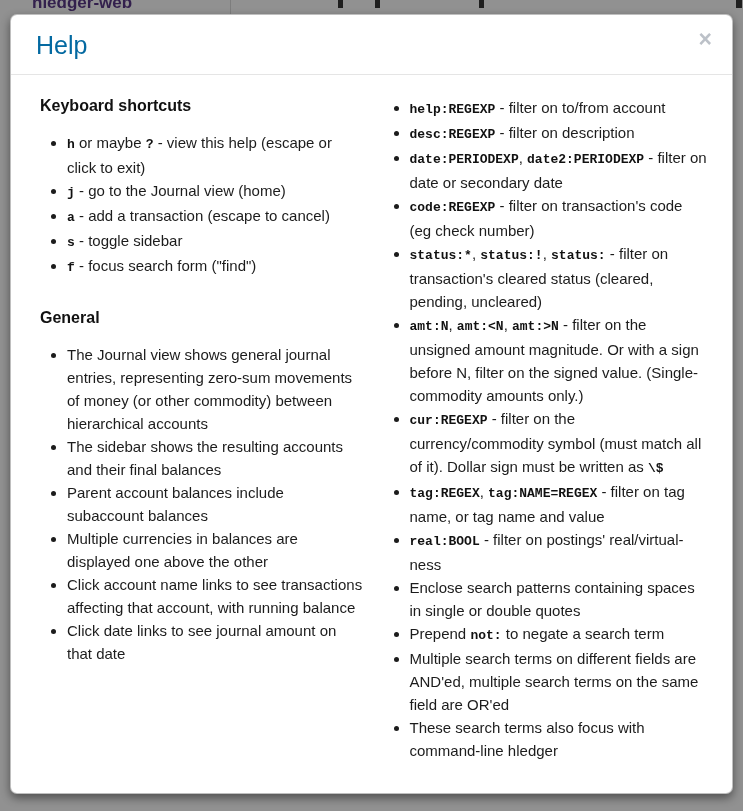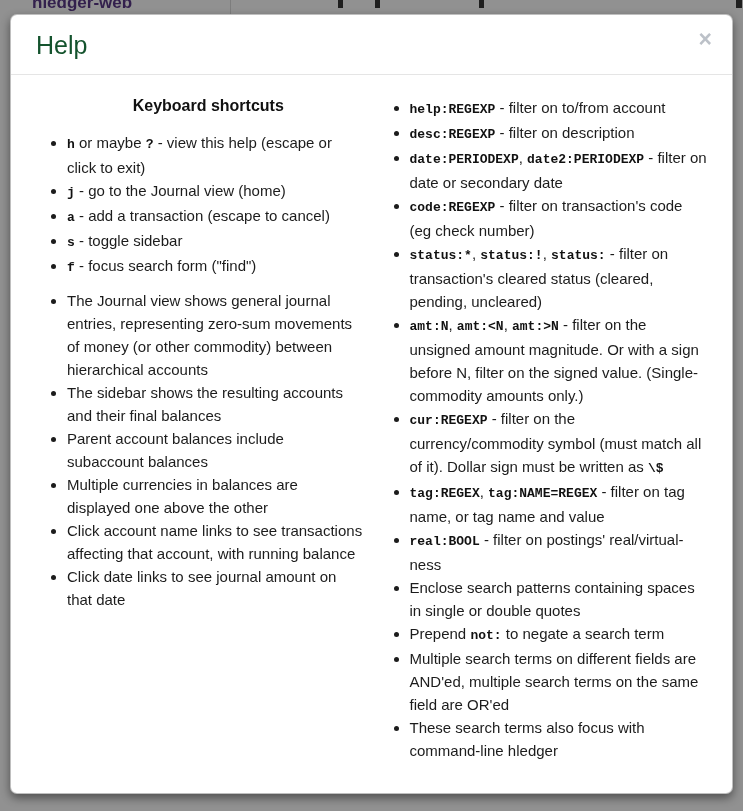--- a/index.html
+++ b/index.html
@@ -54,21 +54,21 @@
     overflow: hidden;
   }
   .modal-header {
     position: relative;
     padding: 16px 25px 15px 25px;
     border-bottom: 1px solid #e5e5e5;
   }
   .modal-title {
     font-size: 25px;
     font-weight: 400;
-    color: #14532d;
+    color: #0369a1;
     line-height: 28px;
   }
   .close-btn {
     position: absolute;
     right: 20px; top: 14px;
     border: none; background: none;
     font-size: 23px; font-weight: 700;
     color: #bcc1c8;
     line-height: 20px;
     cursor: pointer;
@@ -79,23 +79,22 @@
     display: flex;
     padding: 21px 25px;
     gap: 14px;
   }
   .col { flex: 1 1 0; min-width: 0; }
 
   .col h3 {
     font-size: 16px;
     font-weight: 700;
     color: #111111;
-    margin: 0 0 16px 16px;
+    margin: 0 0 16px 4px;
     line-height: 19px;
-    text-align: center;
   }
   .col h3.spaced { margin-top: 29px; }
 
   .col ul {
     margin: 0 0 10px 0;
     padding-left: 31px;
     list-style: disc outside;
   }
   .col ul li {
     font-size: 15px;
@@ -131,20 +130,21 @@
     <div class="col">
       <h3>Keyboard shortcuts</h3>
       <ul>
           <li><code>h</code> or maybe <code>?</code> - view this help (escape or click to exit)</li>
           <li><code>j</code> - go to the Journal view (home)</li>
           <li><code>a</code> - add a transaction (escape to cancel)</li>
           <li><code>s</code> - toggle sidebar</li>
           <li><code>f</code> - focus search form ("find")</li>
         </ul>
 
+      <h3 class="spaced">General</h3>
       <ul>
           <li>The Journal view shows general journal entries, representing zero-sum movements of money (or other commodity) between hierarchical accounts</li>
           <li>The sidebar shows the resulting accounts and their final balances</li>
           <li>Parent account balances include subaccount balances</li>
           <li>Multiple currencies in balances are displayed one above the other</li>
           <li>Click account name links to see transactions affecting that account, with running balance</li>
           <li>Click date links to see journal amount on that date</li>
         </ul>
     </div>
 

